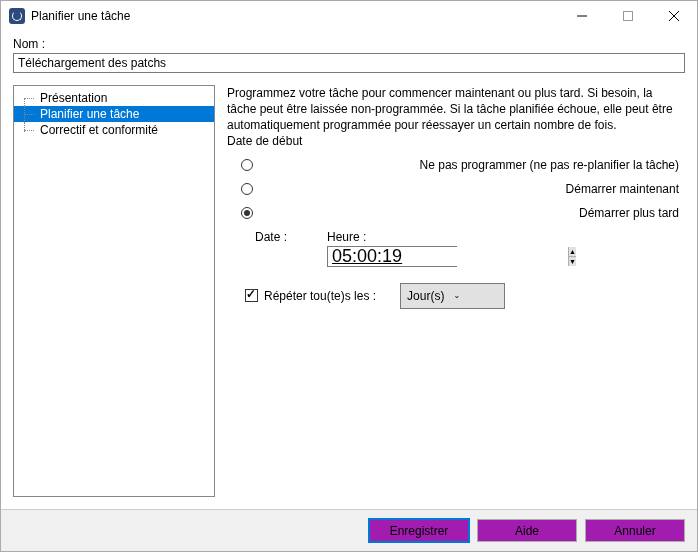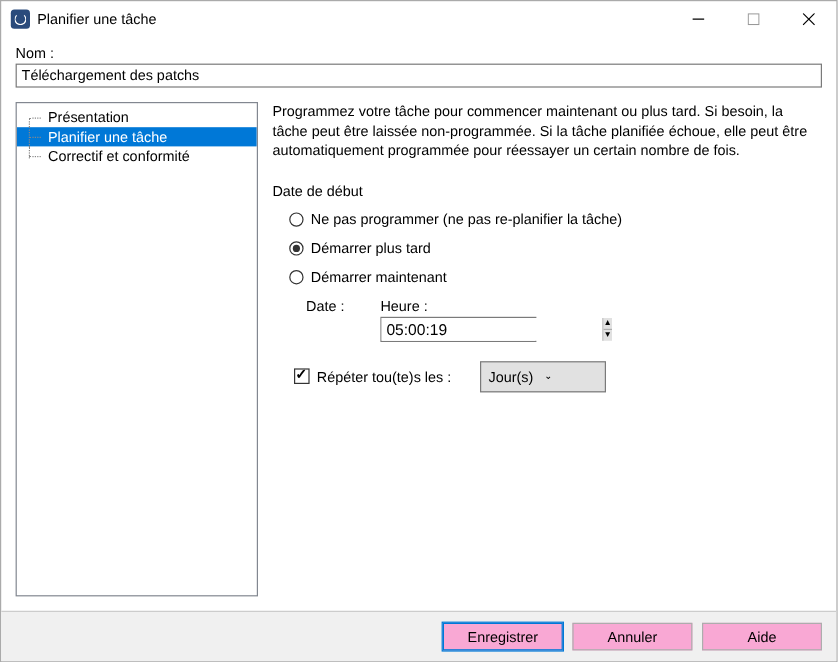--- a/index.html
+++ b/index.html
@@ -23,49 +23,49 @@
   .body-row { flex: 1; display: flex; padding: 12px; gap: 4px; min-height: 0; }
   .sidebar { width: 202px; border: 1px solid #828790; padding: 4px 0; background: #fff; overflow: hidden; }
   .tree-item { padding: 1px 6px 1px 26px; position: relative; white-space: nowrap; }
   .tree-item.selected { background: #0078d7; color: #fff; }
   .tree-item::before { content: ""; position: absolute; left: 10px; top: 50%; border-left: 1px dotted #888; height: 18px; transform: translateY(-50%); }
   .tree-item::after { content: ""; position: absolute; left: 10px; top: 50%; width: 10px; border-top: 1px dotted #888; }
   .tree-item.first::before { height: 10px; top: auto; bottom: -2px; transform: none; }
   .tree-item.last::before { height: 10px; top: 0; transform: none; }
 
   .main { flex: 1; padding: 0 6px 0 8px; }
-  .desc { margin-bottom: 18px; line-height: 1.35; }
+  .desc { line-height: 1.35; }
 
   .section-label { margin-bottom: 10px; }
 
-  .radio-row, .check-row { display: flex; align-items: center; gap: 6px; margin-left: 14px; margin-bottom: 10px; }
+  .radio-row, .check-row { display: flex; align-items: center; gap: 6px; margin-left: 14px; margin-bottom: 10px; justify-content: space-between; }
   .radio { width: 12px; height: 12px; border: 1px solid #333; border-radius: 50%; position: relative; background: #fff; }
   .radio.checked::after { content: ""; position: absolute; left: 2px; top: 2px; width: 6px; height: 6px; border-radius: 50%; background: #333; }
   .check { width: 13px; height: 13px; border: 1px solid #333; background: #fff; position: relative; }
   .check.checked::after { content: "✓"; position: absolute; left: 0; top: -3px; font-size: 12px; font-weight: bold; }
 
-  .dt-row { display: flex; gap: 30px; margin-left: 28px; margin-bottom: 16px; margin-top: 4px; }
+  .dt-row { display: flex; gap: 40px; margin-left: 28px; margin-bottom: 16px; margin-top: 4px; }
   .dt-col { display: flex; flex-direction: column; gap: 2px; }
   .dt-label {}
   .date-field { width: 130px; height: 21px; border: 1px solid #7a7a7a; display: flex; align-items: center; background: #fff; }
   .date-field input { border: none; flex: 1; padding: 0 4px; font-family: inherit; font-size: 12px; outline: none; }
   .date-drop { width: 24px; height: 100%; border-left: 1px solid #ccc; display: flex; align-items: center; justify-content: center; gap: 1px; }
   .date-drop .sq { width: 8px; height: 8px; border: 1px solid #666; display: inline-block; }
   .time-field { width: 130px; height: 21px; border: 1px solid #7a7a7a; display: flex; align-items: stretch; background: #fff; }
-  .time-field input { border: none; flex: 1; padding: 0 4px; font-family: inherit; font-size: 13px; outline: none; }
+  .time-field input { border: none; flex: 1; padding: 0 4px; font-family: inherit; font-size: 18px; outline: none; text-decoration: underline; }
   .spin { width: 18px; border-left: 1px solid #adadad; display: flex; flex-direction: column; }
   .spin-btn { flex: 1; display: flex; align-items: center; justify-content: center; font-size: 7px; background: #e1e1e1; border-bottom: 1px solid #adadad; }
   .spin-btn:last-child { border-bottom: none; }
 
   .repeat-row { display: flex; align-items: center; gap: 6px; margin-left: 18px; }
   .select { width: 105px; height: 26px; border: 1px solid #7a7a7a; display: flex; align-items: center; padding: 0 4px 0 6px; background: #e1e1e1; margin-left: 18px; }
   .select span { flex: 1; }
 
   .button-row { height: 42px; border-top: 1px solid #ccc; display: flex; justify-content: flex-end; align-items: center; gap: 8px; padding: 0 12px; background: #f0f0f0; }
-  .btn { width: 100px; height: 23px; border: 1px solid #adadad; background: #f9a8d4; display: flex; align-items: center; justify-content: center; font-family: inherit; font-size: 12px; }
+  .btn { width: 100px; height: 23px; border: 1px solid #adadad; background: #a21caf; display: flex; align-items: center; justify-content: center; font-family: inherit; font-size: 12px; }
   .btn.default { border: 1px solid #0078d7; outline: 1px solid #0078d7; }
 
   .chev { font-size: 8px; }
 </style>
 </head>
 <body>
 
 <div class="titlebar">
   <div class="title-icon"></div>
   <div class="title-text">Planifier une tâche</div>
@@ -104,26 +104,26 @@
 
     <div class="main">
       <div class="desc">Programmez votre tâche pour commencer maintenant ou plus tard. Si besoin, la tâche peut être laissée non-programmée. Si la tâche planifiée échoue, elle peut être automatiquement programmée pour réessayer un certain nombre de fois.</div>
       <div class="section-label">Date de début</div>
 
       <div class="radio-row">
         <div class="radio"></div>
         <span>Ne pas programmer (ne pas re-planifier la tâche)</span>
       </div>
       <div class="radio-row">
+        <div class="radio"></div>
+        <span>Démarrer maintenant</span>
+      </div>
+      <div class="radio-row">
         <div class="radio checked"></div>
         <span>Démarrer plus tard</span>
-      </div>
-      <div class="radio-row">
-        <div class="radio"></div>
-        <span>Démarrer maintenant</span>
       </div>
 
       <div class="dt-row">
         <div class="dt-col">
           <div class="dt-label">Date :</div>
         </div>
         <div class="dt-col">
           <div class="dt-label">Heure :</div>
           <div class="time-field">
             <input value="05:00:19" style="">
@@ -146,16 +146,16 @@
         <div class="select">
           <span>Jour(s)</span>
           <span class="chev">⌄</span>
         </div>
       </div>
     </div>
   </div>
 
   <div class="button-row">
     <div class="btn default">Enregistrer</div>
+    <div class="btn">Aide</div>
     <div class="btn">Annuler</div>
-    <div class="btn">Aide</div>
   </div>
 </div>
 
 </body></html>

